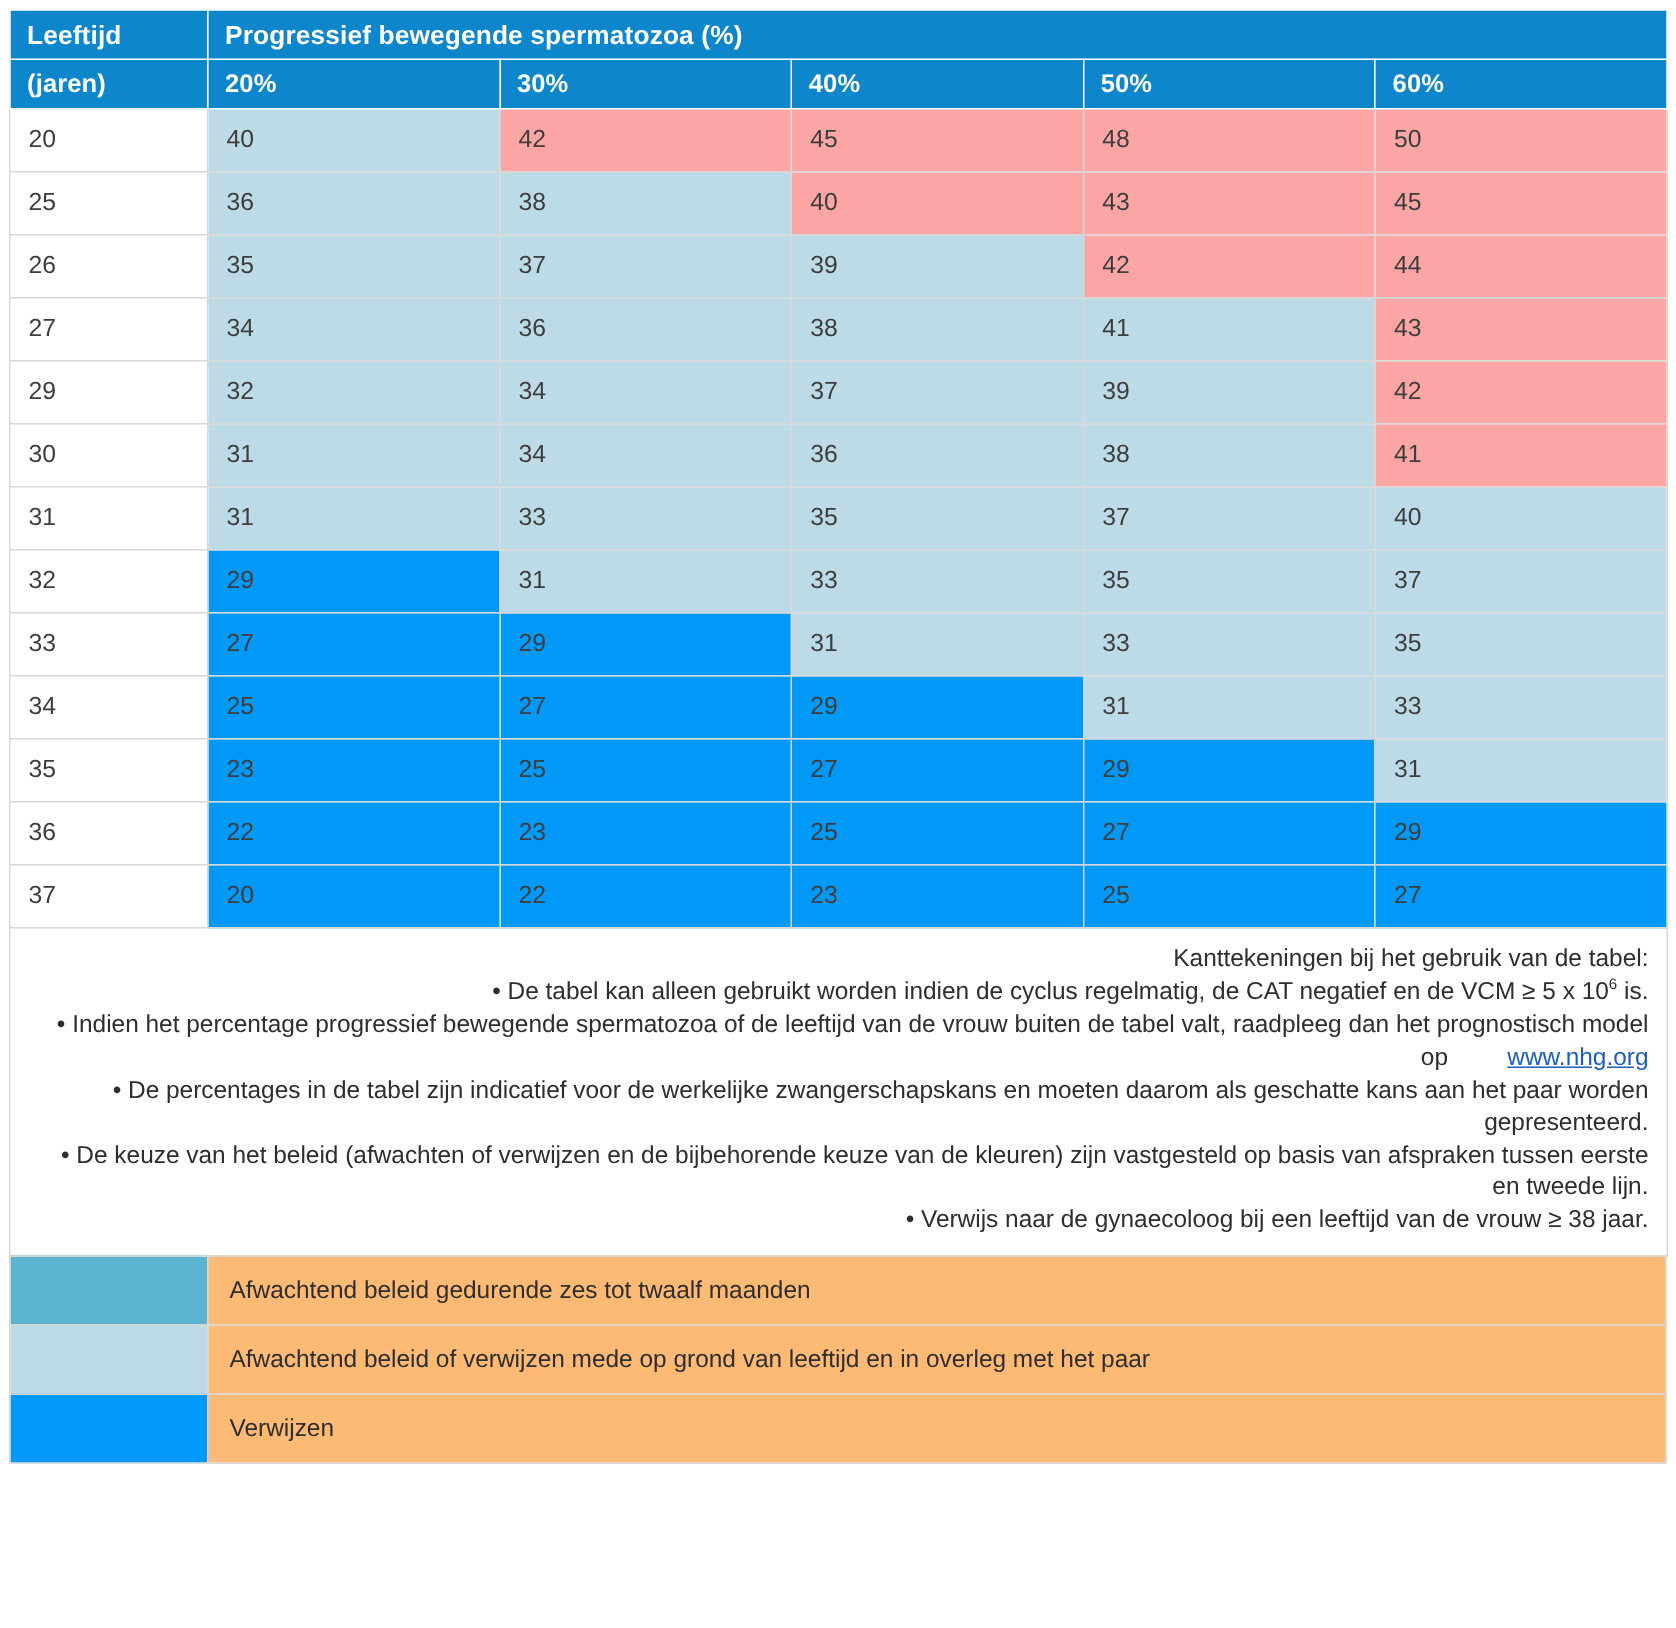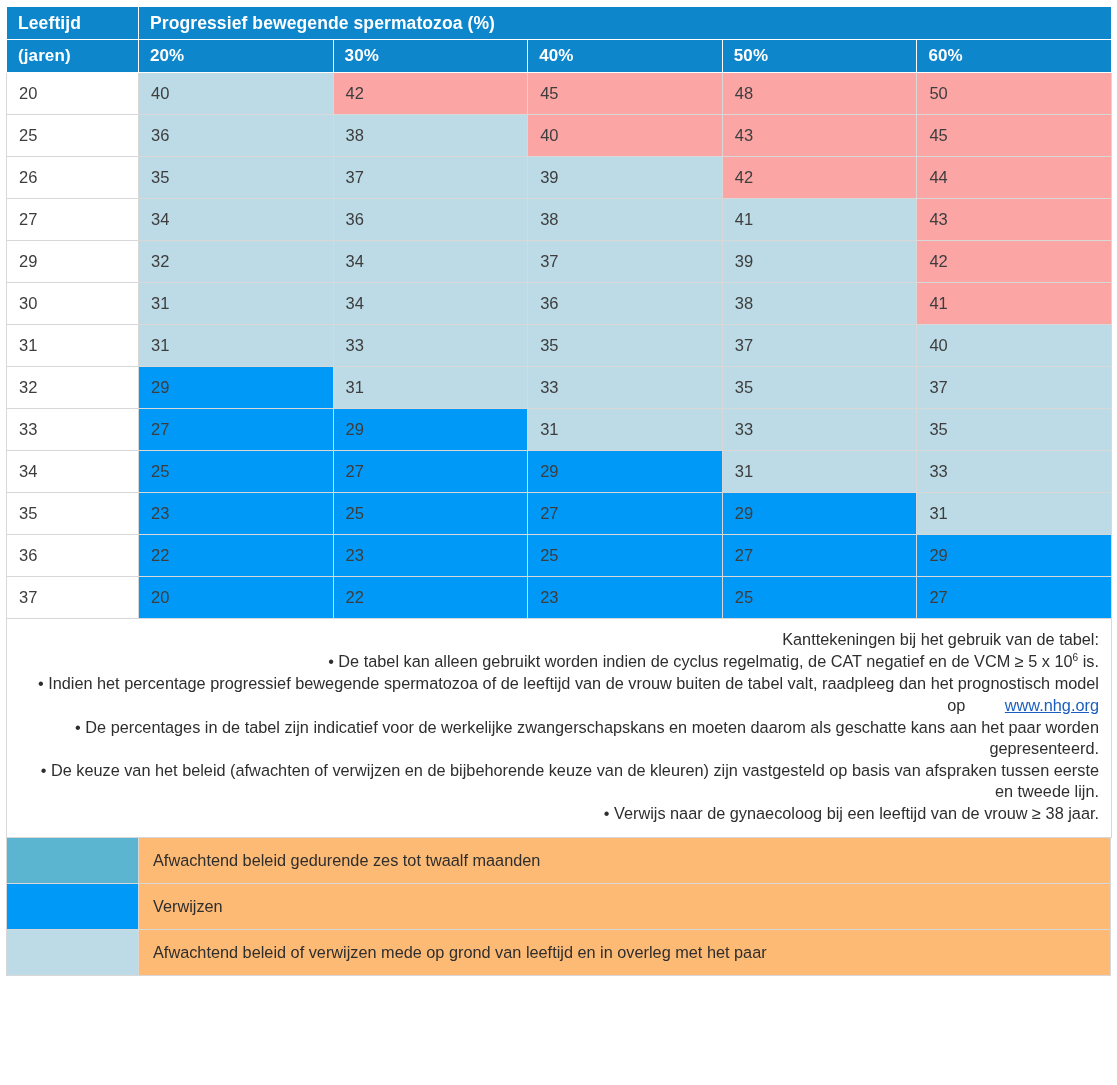--- a/index.html
+++ b/index.html
@@ -243,23 +243,23 @@
     <colgroup>
         <col class="c-age">
         <col>
       </colgroup>
     <tbody id="legend-body">
         <tr>
           <td class="swatch lvl-mid"></td>
           <td class="legend-label">Afwachtend beleid gedurende zes tot twaalf maanden</td>
         </tr>
         <tr>
+          <td class="swatch lvl-light"></td>
+          <td class="legend-label">Afwachtend beleid of verwijzen mede op grond van leeftijd en in overleg met het paar</td>
+        </tr>
+        <tr>
           <td class="swatch lvl-refer"></td>
           <td class="legend-label">Verwijzen</td>
         </tr>
-        <tr>
-          <td class="swatch lvl-light"></td>
-          <td class="legend-label">Afwachtend beleid of verwijzen mede op grond van leeftijd en in overleg met het paar</td>
-        </tr>
       </tbody>
   </table>
 
 </div>
 
 </body></html>

